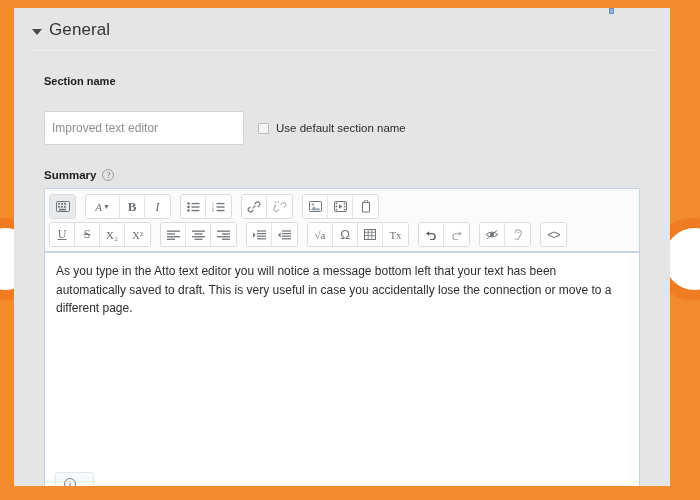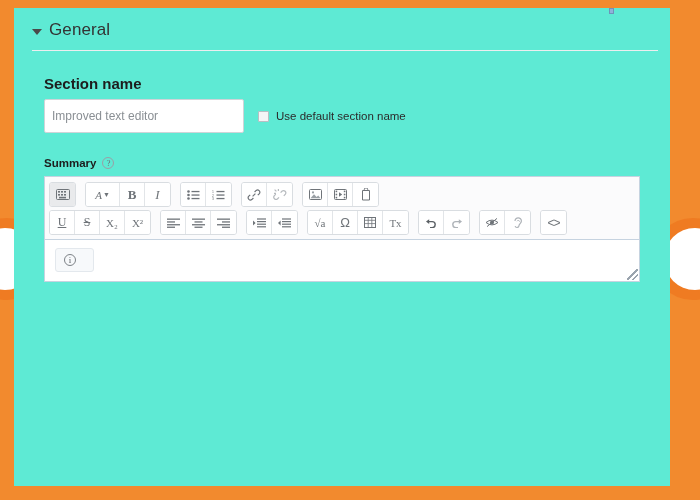--- a/index.html
+++ b/index.html
@@ -28,21 +28,21 @@
     z-index: 4;
   }
   .deco-blob.left  { left: -34px; top: 218px; width: 82px; height: 82px; }
   .deco-blob.right { right: -34px; top: 218px; width: 82px; height: 82px; }
 
   
   .page {
     position: absolute;
     left: 14px; top: 8px;
     width: 656px; height: 478px;
-    background: #5eead4;
+    background: #e5e5e5;
     z-index: 6;
     overflow: hidden;
   }
 
   .clip-top-widget {
     position: absolute;
     left: 595px; top: 0px;
     width: 5px; height: 6px;
     background: #8fb3d9;
     border: 1px solid #6f93b9;
@@ -65,22 +65,22 @@
     font-size: 17px; color: #333; font-weight: normal;
     letter-spacing: .1px;
   }
   .divider {
     height: 1px; background: #eceeef;
     margin: 10px 12px 0 18px;
   }
 
   
   .field-label {
-    font-size: 15px; font-weight: bold; color: #1d1d1d;
-    margin: 24px 0 7px 30px;
+    font-size: 11px; font-weight: bold; color: #1d1d1d;
+    margin: 24px 0 24px 30px;
   }
   .row-inline { display: flex; align-items: center; margin-left: 30px; }
   .text-input {
     width: 200px; height: 24px;
     border: 1px solid #cfd4d8; border-radius: 2px;
     background: #fff; color: #8a8f94;
     font-family: "Liberation Sans", sans-serif;
     font-size: 12px; padding: 16px 7px;
     outline: none;
   }
@@ -400,20 +400,23 @@
               </svg>
           </div>
         </div>
 
         <div class="tb-group">
           <div class="tb-btn" style="font-size:12px;letter-spacing:-1px;">&lt;&gt;</div>
         </div>
       </div>
     </div>
 
+    <div class="edit-area">
+      <p>As you type in the Atto text editor you will notice a message bottom left that your text has been automatically saved to draft. This is very useful in case you accidentally lose the connection or move to a different page.</p>
+    </div>
 
     <div class="notice-bar">
       <span class="notice">
         <span class="notice-icon">i</span>
       </span>
     </div>
 
     <div class="resize-grip"></div>
   </div>
 

